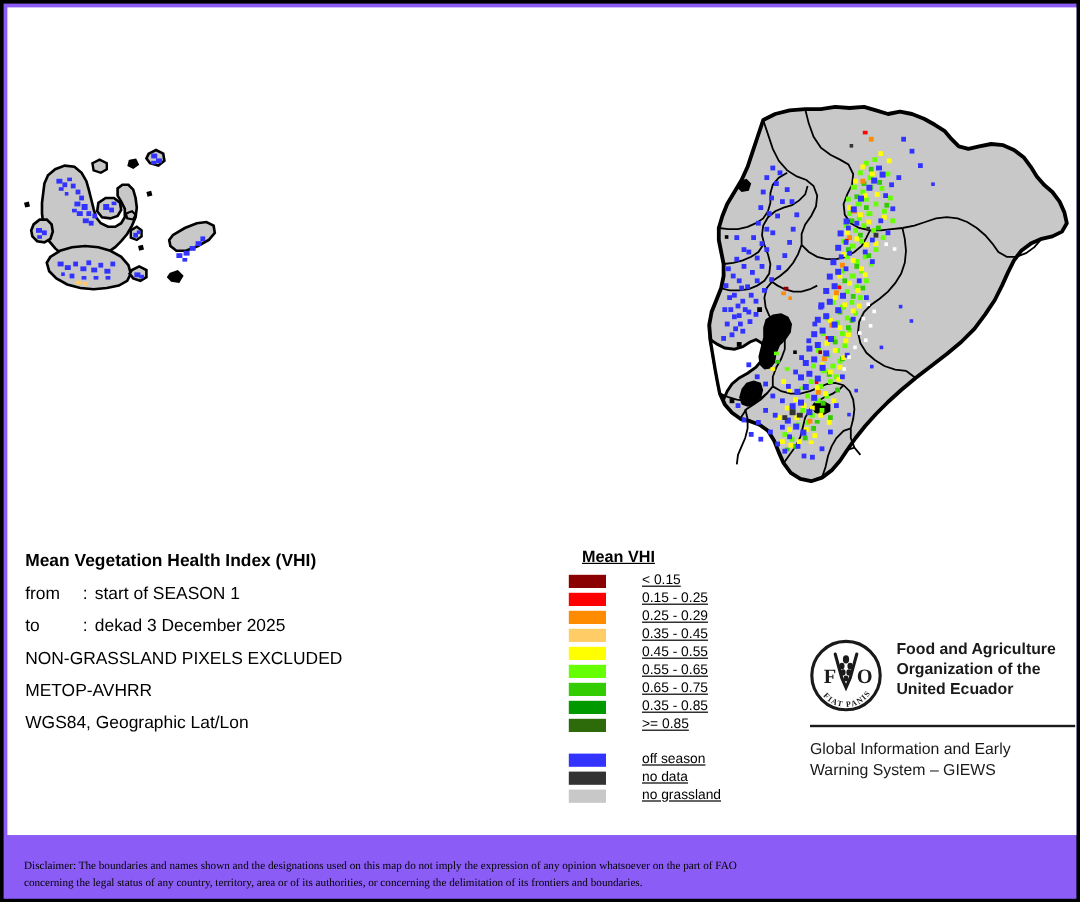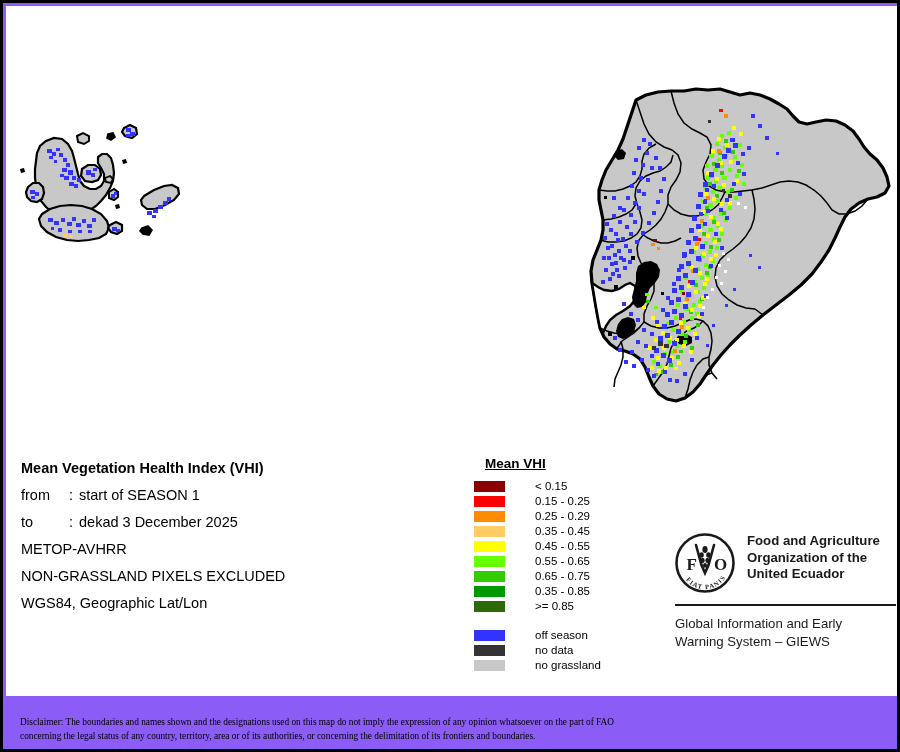--- a/index.html
+++ b/index.html
@@ -92,22 +92,23 @@
     font-weight: bold;
     color: #000;
     text-decoration: underline;
     margin-bottom: 6px;
     margin-left: 0px;
     white-space: nowrap;
     padding-left: 11px;
   }
   .legend-row {
     display: flex;
-    align-items: flex-end;
+    align-items: center;
     height: 15px;
+    text-decoration: underline;
   }
   .legend-swatch {
     width: 31px;
     height: 11px;
     flex: 0 0 31px;
   }
   .legend-label {
     margin-left: 30px;
     font-size: 11.5px;
     color: #000;
@@ -771,22 +772,22 @@
       <span class="sep">:</span>
       <span>start of SEASON 1</span>
     </div>
 
     <div class="info-row">
       <span class="lbl">to</span>
       <span class="sep">:</span>
       <span>dekad 3 December 2025</span>
     </div>
 
+    <div class="info-line">NON-GRASSLAND PIXELS EXCLUDED</div>
     <div class="info-line">METOP-AVHRR</div>
-    <div class="info-line">NON-GRASSLAND PIXELS EXCLUDED</div>
     <div class="info-line">WGS84, Geographic Lat/Lon</div>
   </div>
 
   <div id="legend">
     <div id="legend-title">Mean VHI</div>
     <div id="legend-classes">
         <div class="legend-row">
           <div class="legend-swatch" style="background: rgb(139, 0, 0);"></div>
           <div class="legend-label">&lt; 0.15</div>
         </div>

